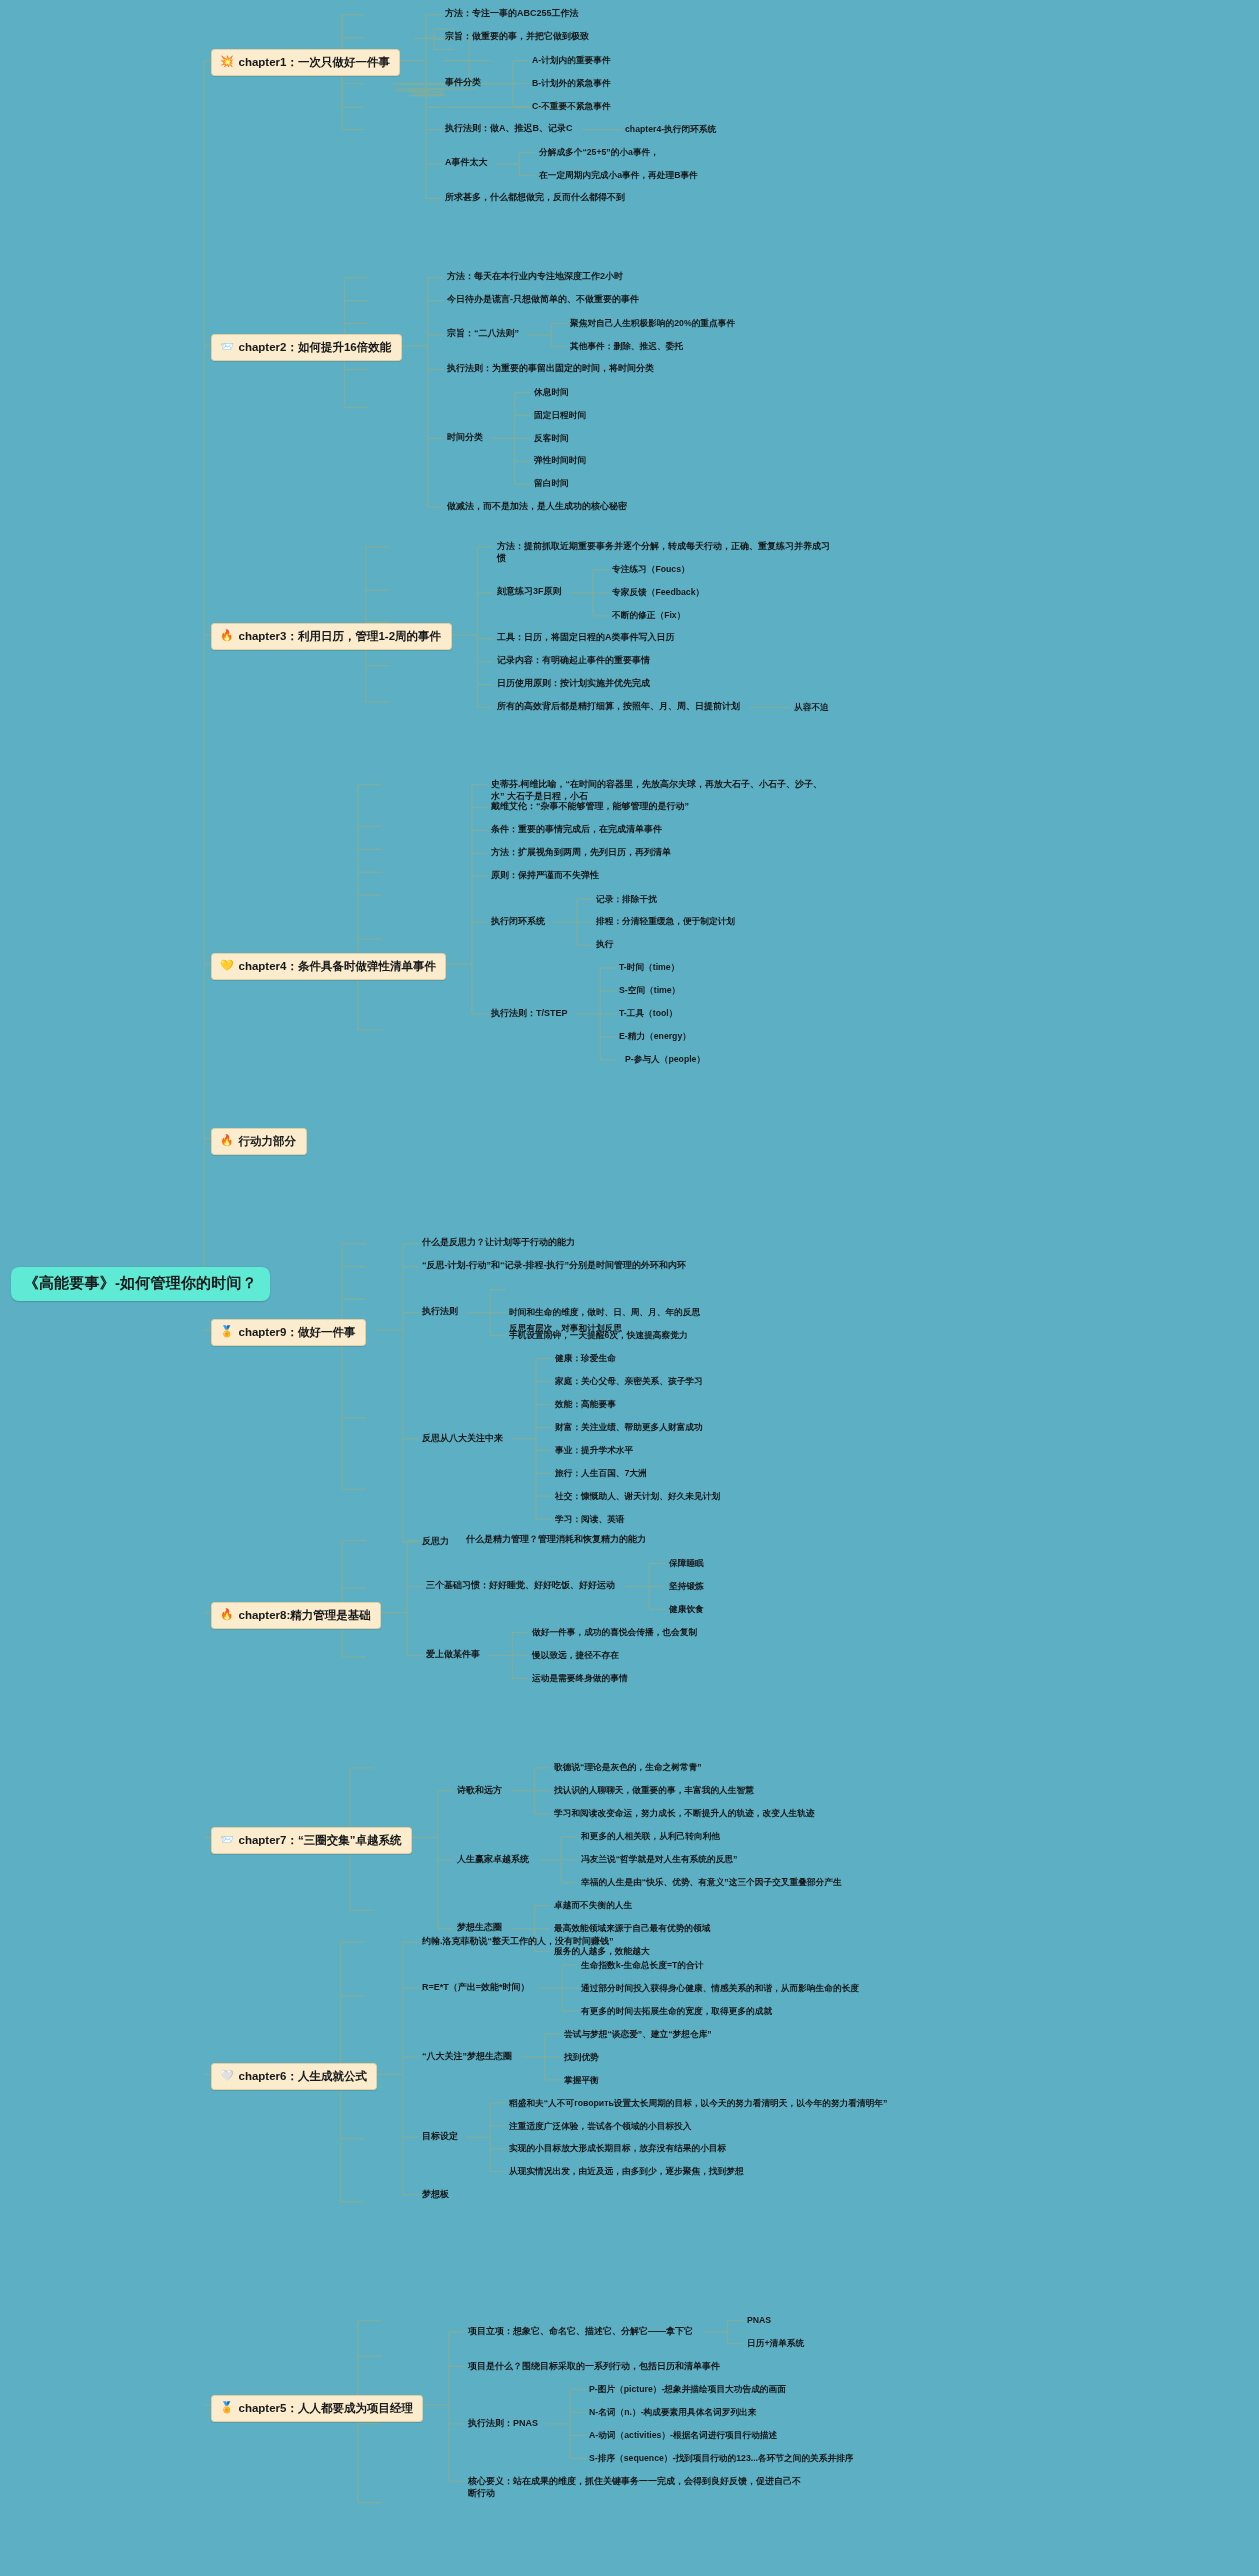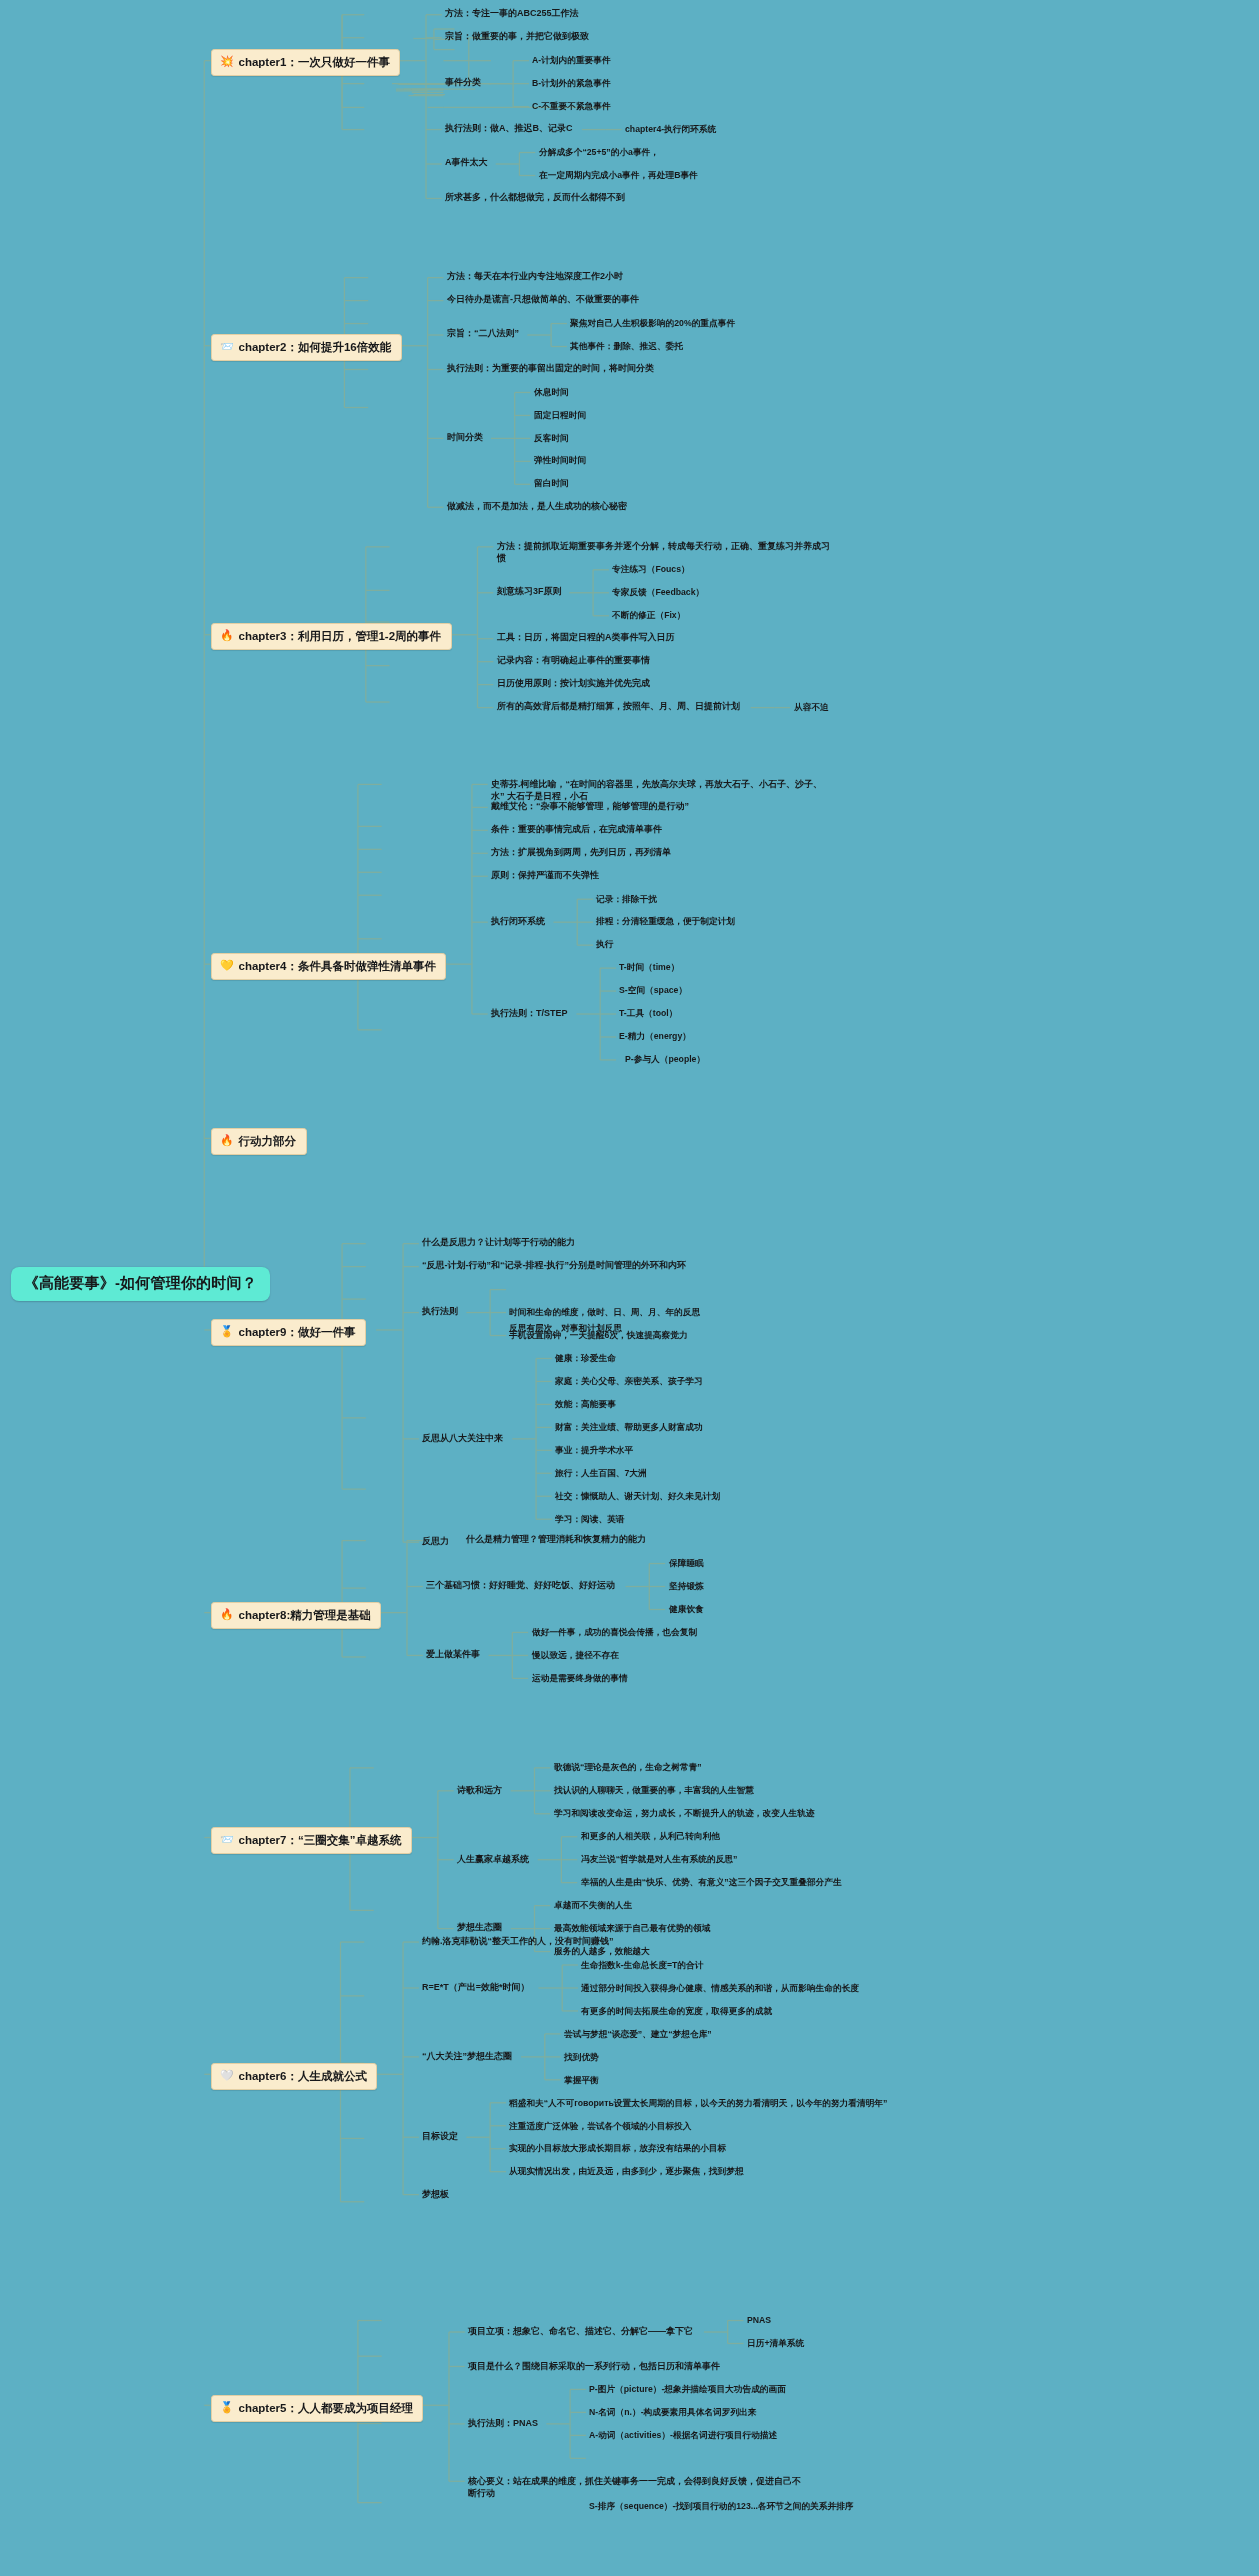--- a/index.html
+++ b/index.html
@@ -418,21 +418,21 @@
       <div class="node leaf l2" style="left: 491px; top: 801px;">戴维艾伦：“杂事不能够管理，能够管理的是行动”</div>
       <div class="node leaf l2" style="left: 491px; top: 824px;">条件：重要的事情完成后，在完成清单事件</div>
       <div class="node leaf l2" style="left: 491px; top: 847px;">方法：扩展视角到两周，先列日历，再列清单</div>
       <div class="node leaf l2" style="left: 491px; top: 870px;">原则：保持严谨而不失弹性</div>
       <div class="node leaf l2" style="left: 491px; top: 916px;">执行闭环系统</div>
       <div class="node leaf l3" style="left: 596px; top: 894px;">记录：排除干扰</div>
       <div class="node leaf l3" style="left: 596px; top: 916px;">排程：分清轻重缓急，便于制定计划</div>
       <div class="node leaf l3" style="left: 596px; top: 939px;">执行</div>
       <div class="node leaf l2" style="left: 491px; top: 1008px;">执行法则：T/STEP</div>
       <div class="node leaf l3" style="left: 619px; top: 962px;">T-时间（time）</div>
-      <div class="node leaf l3" style="left: 619px; top: 985px;">S-空间（space）</div>
+      <div class="node leaf l3" style="left: 619px; top: 985px;">S-空间（time）</div>
       <div class="node leaf l3" style="left: 619px; top: 1008px;">T-工具（tool）</div>
       <div class="node leaf l3" style="left: 619px; top: 1031px;">E-精力（energy）</div>
       <div class="node leaf l3" style="left: 619px; top: 1054px; padding-left: 6px;">P-参与人（people）</div>
       <div class="node chapter" style="left: 211px; top: 1319px;">
         <span class="ico">🏅</span>
         <span>chapter9：做好一件事</span>
       </div>
       <div class="node leaf l2" style="left: 422px; top: 1237px;">什么是反思力？让计划等于行动的能力</div>
       <div class="node leaf l2" style="left: 422px; top: 1260px;">“反思-计划-行动”和“记录-排程-执行”分别是时间管理的外环和内环</div>
       <div class="node leaf l2" style="left: 422px; top: 1306px;">执行法则</div>
@@ -502,17 +502,17 @@
         <span>chapter5：人人都要成为项目经理</span>
       </div>
       <div class="node leaf l2" style="left: 468px; top: 2326px;">项目立项：想象它、命名它、描述它、分解它——拿下它</div>
       <div class="node leaf l3" style="left: 747px; top: 2315px;">PNAS</div>
       <div class="node leaf l3" style="left: 747px; top: 2338px;">日历+清单系统</div>
       <div class="node leaf l2" style="left: 468px; top: 2361px;">项目是什么？围绕目标采取的一系列行动，包括日历和清单事件</div>
       <div class="node leaf l2" style="left: 468px; top: 2418px;">执行法则：PNAS</div>
       <div class="node leaf l3" style="left: 589px; top: 2384px;">P-图片（picture）-想象并描绘项目大功告成的画面</div>
       <div class="node leaf l3" style="left: 589px; top: 2407px;">N-名词（n.）-构成要素用具体名词罗列出来</div>
       <div class="node leaf l3" style="left: 589px; top: 2430px;">A-动词（activities）-根据名词进行项目行动描述</div>
-      <div class="node leaf l3" style="left: 589px; top: 2453px; margin-top: 48px;">S-排序（sequence）-找到项目行动的123...各环节之间的关系并排序</div>
+      <div class="node leaf l3" style="left: 589px; top: 2453px;">S-排序（sequence）-找到项目行动的123...各环节之间的关系并排序</div>
       <div class="node leaf l2 wrap" style="left: 468px; top: 2475px; max-width: 341px;">核心要义：站在成果的维度，抓住关键事务一一完成，会得到良好反馈，促进自己不断行动</div>
     </div>
 </div>
 
 
 </body></html>

